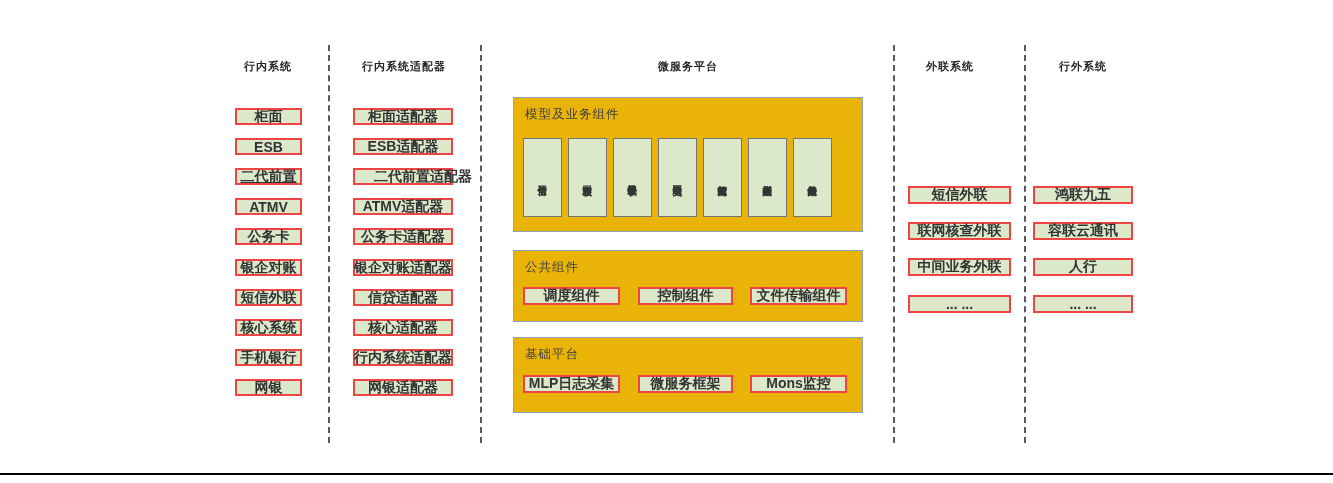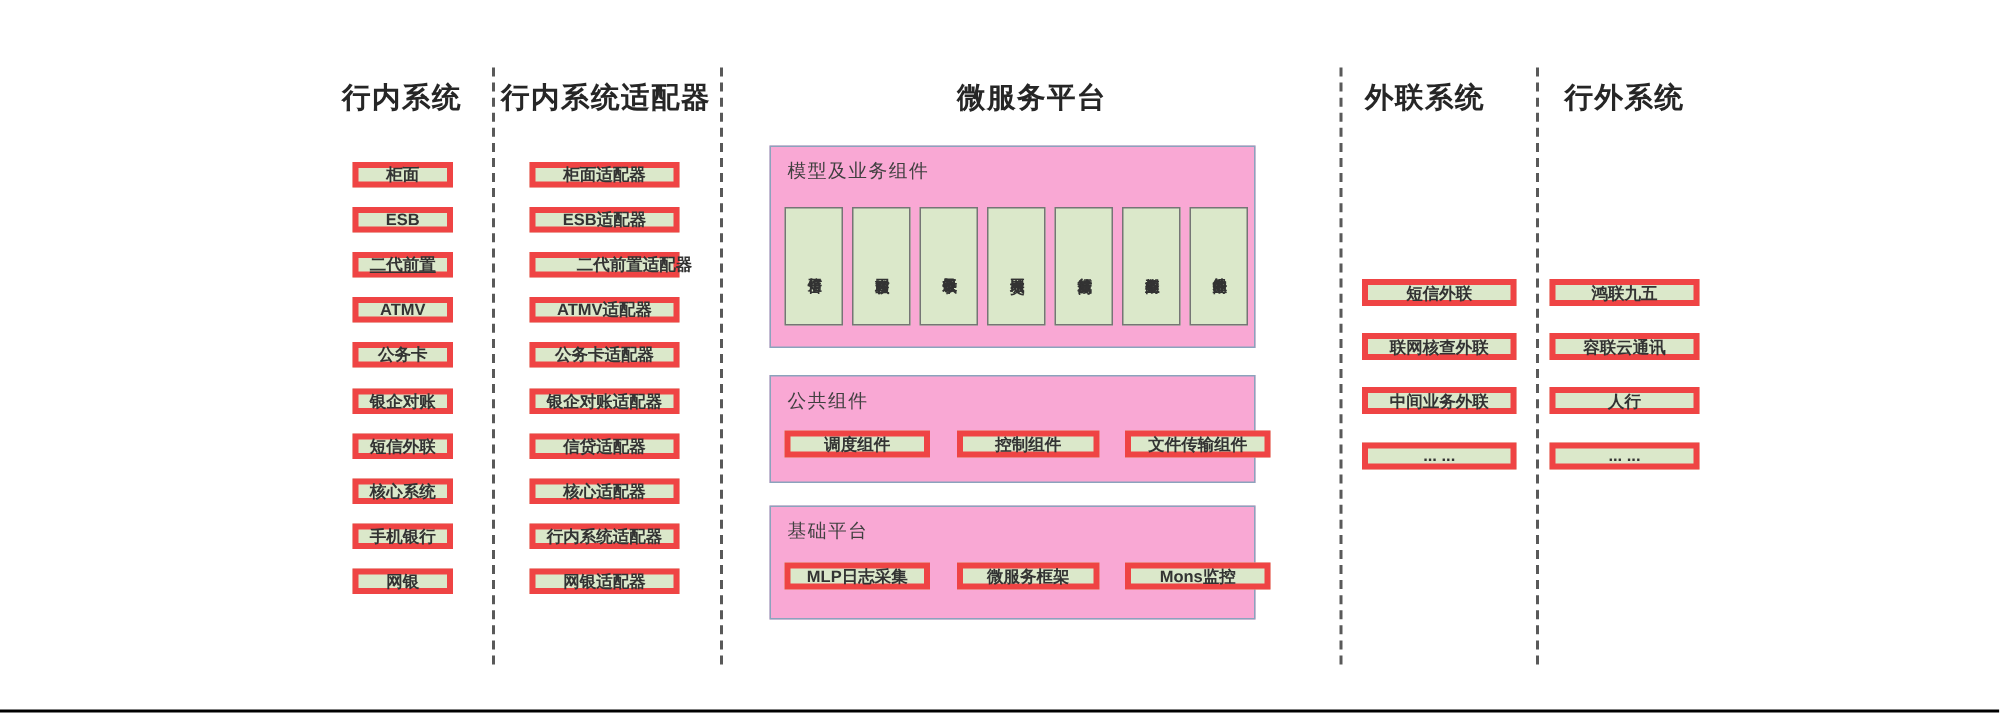--- a/index.html
+++ b/index.html
@@ -1,38 +1,38 @@
 <!DOCTYPE html>
 <html><head>
 <meta charset="utf-8">
 <style>
   * { margin:0; padding:0; box-sizing:border-box; }
   html,body { background:#ffffff; font-family:"Liberation Sans","DejaVu Sans",sans-serif; }
   .canvas { position:relative; width:1333px; height:483px; background:#ffffff; overflow:hidden; }
 
   .col-header {
     position:absolute; top:55px; height:22px;
-    font-size:19px; font-weight:bold; color:#262626;
+    font-size:11px; font-weight:bold; color:#262626;
     text-align:center; line-height:22px; letter-spacing:1px;
     white-space:nowrap;
   }
   .divider {
     position:absolute; top:45px; height:398px; width:0;
     border-left:2px dashed #595959;
   }
   .gbox {
     position:absolute; height:17px;
-    background:#dbe8ca; border:4px solid #ef4444;
+    background:#dbe8ca; border:2px solid #ef4444;
     display:flex; align-items:center; justify-content:center;
-    font-size:11px; font-weight:bold; color:#333333;
+    font-size:14px; font-weight:bold; color:#333333;
     white-space:nowrap;
   }
   .bluebox {
-    position:absolute; left:513px; width:324px;
-    background:#f9a8d4; border:1px solid #8ba3bd;text-align:center;
+    position:absolute; left:513px; width:350px;
+    background:#eab308; border:1px solid #8ba3bd;text-align:center;
   }
   .blue-label {
     position:absolute; left:11px; top:8px;
     font-size:12.5px; color:#404040; letter-spacing:1px;
     white-space:nowrap;
   }
   .vbox {
     position:absolute; top:40px; height:79px; width:39px;
     background:#dbe8ca; border:1px solid #757575;
     display:flex; align-items:center; justify-content:center;

